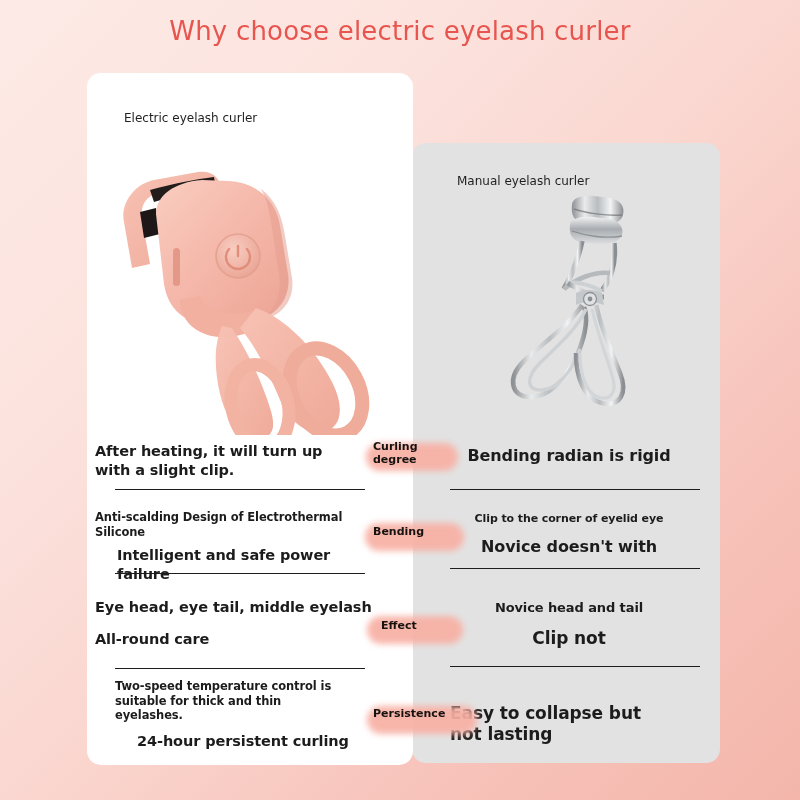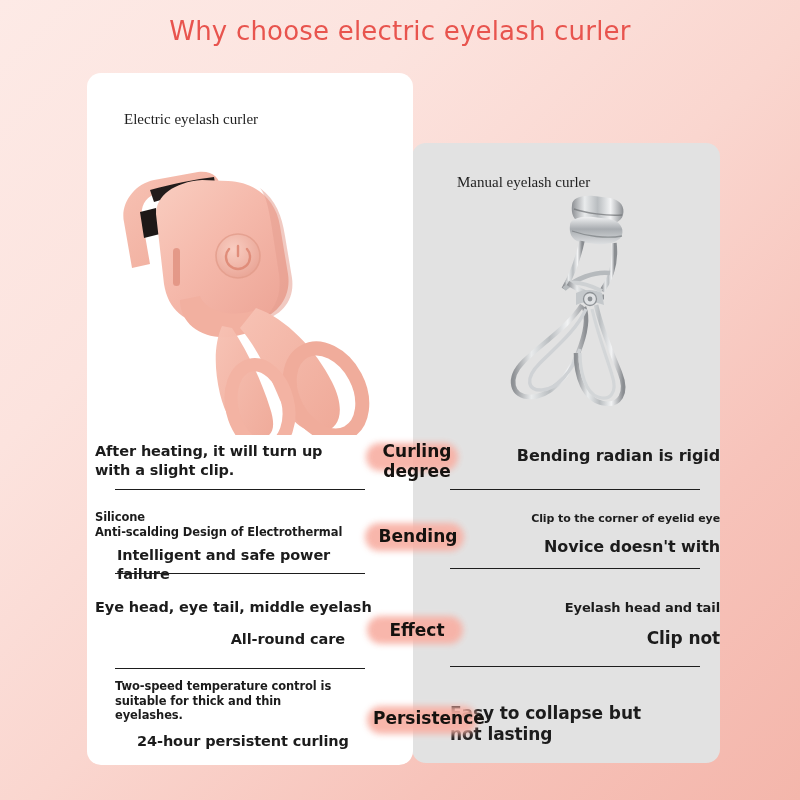--- a/index.html
+++ b/index.html
@@ -56,25 +56,24 @@
     top: 73px;
     width: 326px;
     height: 692px;
     background: #ffffff;
     border-radius: 14px;
   }
 
   
   .card-heading {
     position: absolute;
-    font-size: 15px;
+    font-size: 12px;
     color: #1f1f1f;
     font-weight: 400;
     white-space: nowrap;
-    font-family: Liberation Serif, serif;
   }
   #heading-left  { left: 124px; top: 111px; }
   #heading-right { left: 457px; top: 174px; }
 
   
   .product { position: absolute; }
 
   #product-electric { left: 110px; top: 160px; width: 270px; height: 275px; }
   #product-manual   { left: 498px; top: 193px; width: 172px; height: 232px; }
 
@@ -89,21 +88,21 @@
   }
 
   .row { position: absolute; left: 0; width: 800px; }
 
   
   .cell {
     position: absolute;
     color: #1c1c1c;
   }
   .cell-left  { left: 95px;  width: 280px; }
-  .cell-right { left: 448px; width: 272px; text-align: right; }
+  .cell-right { left: 433px; width: 272px; text-align: center; }
 
   .line-small {
     font-size: 11.5px;
     line-height: 1.28;
     letter-spacing: -0.1px;
   }
   .line-big {
     font-size: 14.5px;
     line-height: 1.28;
     letter-spacing: -0.1px;
@@ -126,25 +125,25 @@
     position: absolute;
     height: 1px;
     background: #1d1d1d;
   }
   .divider-left  { left: 115px; width: 250px; }
   .divider-right { left: 450px; width: 250px; }
 
   
   .pill {
     position: absolute;
-    font-size: 17px;
+    font-size: 11px;
     color: #15120f;
     line-height: 1.18;
     white-space: nowrap;
-    text-align: center;
+    text-align: left;
   }
   .pill .pill-bg {
     position: absolute;
     border-radius: 22px;
     background: #f8b0a4;
     opacity: .92;
     filter: blur(3px);
     z-index: 0;
   }
   .pill .pill-txt {
@@ -287,44 +286,44 @@
         <span class="pill-bg" style="left: -7px; top: 2px; width: 92px; height: 28px; background: rgb(248, 176, 164);"></span>
         <span class="pill-txt">Curling</span>
         <span class="pill-txt">degree</span>
       </div>
       <div class="divider divider-left" style="top:489px"></div>
       <div class="divider divider-right" style="top:489px"></div>
     </div>
 
     <div class="row" style="top:0">
       <div class="cell cell-left" style="top:510px">
+        <div class="line-small">Anti-scalding Design of Electrothermal</div>
         <div class="line-small">Silicone</div>
-        <div class="line-small">Anti-scalding Design of Electrothermal</div>
         <div class="line-big indent gap-top">Intelligent and safe power</div>
         <div class="line-big indent">failure</div>
       </div>
       <div class="cell cell-right" style="top:512px">
         <div class="line-small-r">Clip to the corner of eyelid eye</div>
         <div class="line-big-r" style="margin-top:11px">Novice doesn't with</div>
       </div>
       <div class="pill" style="left:373px; top:526px; width:90px;">
         <span class="pill-bg" style="left: -8px; top: -3px; width: 99px; height: 28px; background: rgb(248, 176, 164);"></span>
         <span class="pill-txt">Bending</span>
       </div>
       <div class="divider divider-left" style="top:573px"></div>
       <div class="divider divider-right" style="top:568px"></div>
     </div>
 
     <div class="row" style="top:0">
       <div class="cell cell-left" style="top:598px">
         <div class="line-big">Eye head, eye tail, middle eyelash</div>
-        <div class="line-big" style="text-align:right; margin-top:13px; width:250px">All-round care</div>
+        <div class="line-big" style="text-align:left; margin-top:13px; width:250px">All-round care</div>
       </div>
       <div class="cell cell-right" style="top:600px">
-        <div class="line-small-r" style="font-size:13px">Eyelash head and tail</div>
+        <div class="line-small-r" style="font-size:13px">Novice head and tail</div>
         <div class="line-big-r" style="margin-top:11px; font-size:17px">Clip not</div>
       </div>
       <div class="pill" style="left:381px; top:620px; width:72px;">
         <span class="pill-bg" style="left: -14px; top: -4px; width: 96px; height: 28px; background: rgb(248, 176, 164);"></span>
         <span class="pill-txt">Effect</span>
       </div>
       <div class="divider divider-left" style="top:668px"></div>
       <div class="divider divider-right" style="top:666px"></div>
     </div>
 

